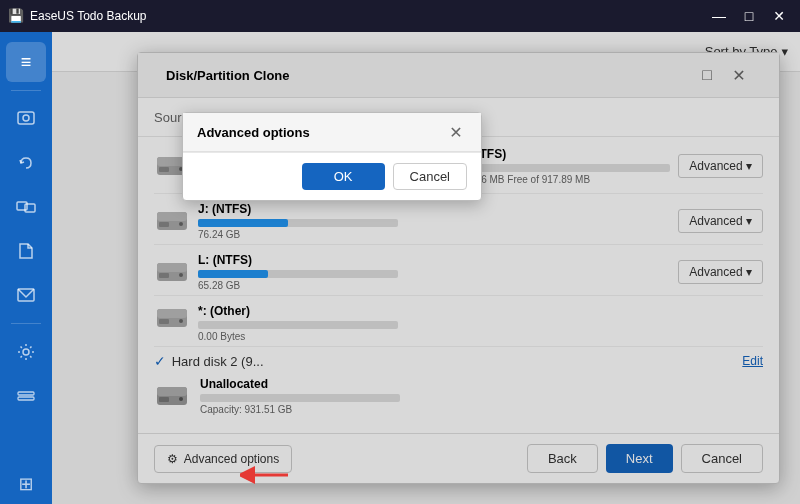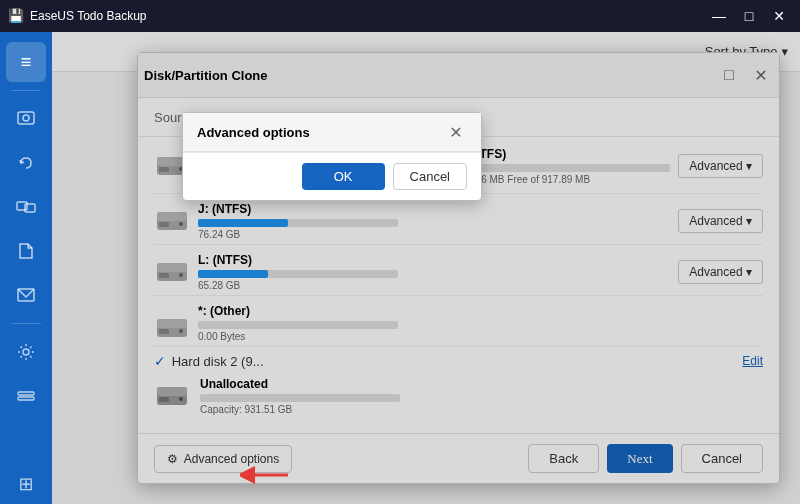--- a/index.html
+++ b/index.html
@@ -56,21 +56,21 @@
 
     
     .clone-dialog {
       position: absolute; top: 20px; left: 85px; right: 20px; bottom: 20px;
       background: white; border: 1px solid #ccc; border-radius: 4px;
       box-shadow: 0 4px 20px rgba(0,0,0,0.3); display: flex; flex-direction: column;
       z-index: 50;
     }
     .clone-dialog-title {
       background: #f5f5f5; border-bottom: 1px solid #e0e0e0;
-      padding: 10px 6px; display: flex; align-items: center; justify-content: space-between;
+      padding: 10px 28px; display: flex; align-items: center; justify-content: space-between;
       font-size: 13px; font-weight: 600;
     }
     .clone-dialog-close {
       background: none; border: none; cursor: pointer; font-size: 16px; color: #666;
       width: 24px; height: 24px; display: flex; align-items: center; justify-content: center;
     }
 
     .source-target-bar {
       padding: 10px 16px; display: flex; align-items: center; gap: 8px;
       font-size: 13px; border-bottom: 1px solid #e8e8e8;
@@ -106,21 +106,21 @@
       font-size: 12px; padding: 6px 12px; border-radius: 4px;
       display: flex; align-items: center; gap: 6px; color: #333;
     }
     .bottom-right-btns { display: flex; gap: 8px; }
     .btn-back {
       padding: 6px 20px; border: 1px solid #ccc; background: white;
       cursor: pointer; border-radius: 4px; font-size: 13px; color: #333;
     }
     .btn-next {
       padding: 0 20px; border: none; background: #1565c0;
-      cursor: pointer; border-radius: 4px; font-size: 13px; color: white; font-family: Liberation Serif, serif;
+      cursor: pointer; border-radius: 4px; font-size: 13px; color: white;
     }
     .btn-cancel {
       padding: 6px 20px; border: 1px solid #ccc; background: white;
       cursor: pointer; border-radius: 4px; font-size: 13px; color: #333;
     }
 
     
     .adv-modal-backdrop {
       position: absolute; top: 0; left: 0; right: 0; bottom: 0;
       z-index: 200; background: rgba(0,0,0,0.15);
@@ -335,21 +335,21 @@
               </div>
               <div class="partition-size">65.28 GB</div>
             </div>
           </div>
           <button class="advanced-btn-right">
             <span>Advanced ▾</span>
           </button>
         </div>
 
         <div style="display:flex; align-items:center; border-bottom:1px solid #f0f0f0; padding:4px 0 4px;">
-          <div style="display:flex; align-items:flex-end; gap:8px; flex:1;">
+          <div style="display:flex; align-items:flex-start; gap:8px; flex:1;">
             <div class="disk-icon">
               <svg width="34" height="26" viewBox="0 0 34 26">
                 <rect x="2" y="4" width="30" height="18" rx="3" fill="#aaa"></rect>
                 <rect x="2" y="4" width="30" height="9" rx="3" fill="#bbb"></rect>
                 <rect x="4" y="14" width="10" height="5" rx="1" fill="#888"></rect>
                 <circle cx="26" cy="16" r="2" fill="#666"></circle>
               </svg>
             </div>
             <div class="partition-info">
               <div class="partition-name">*: (Other)</div>

